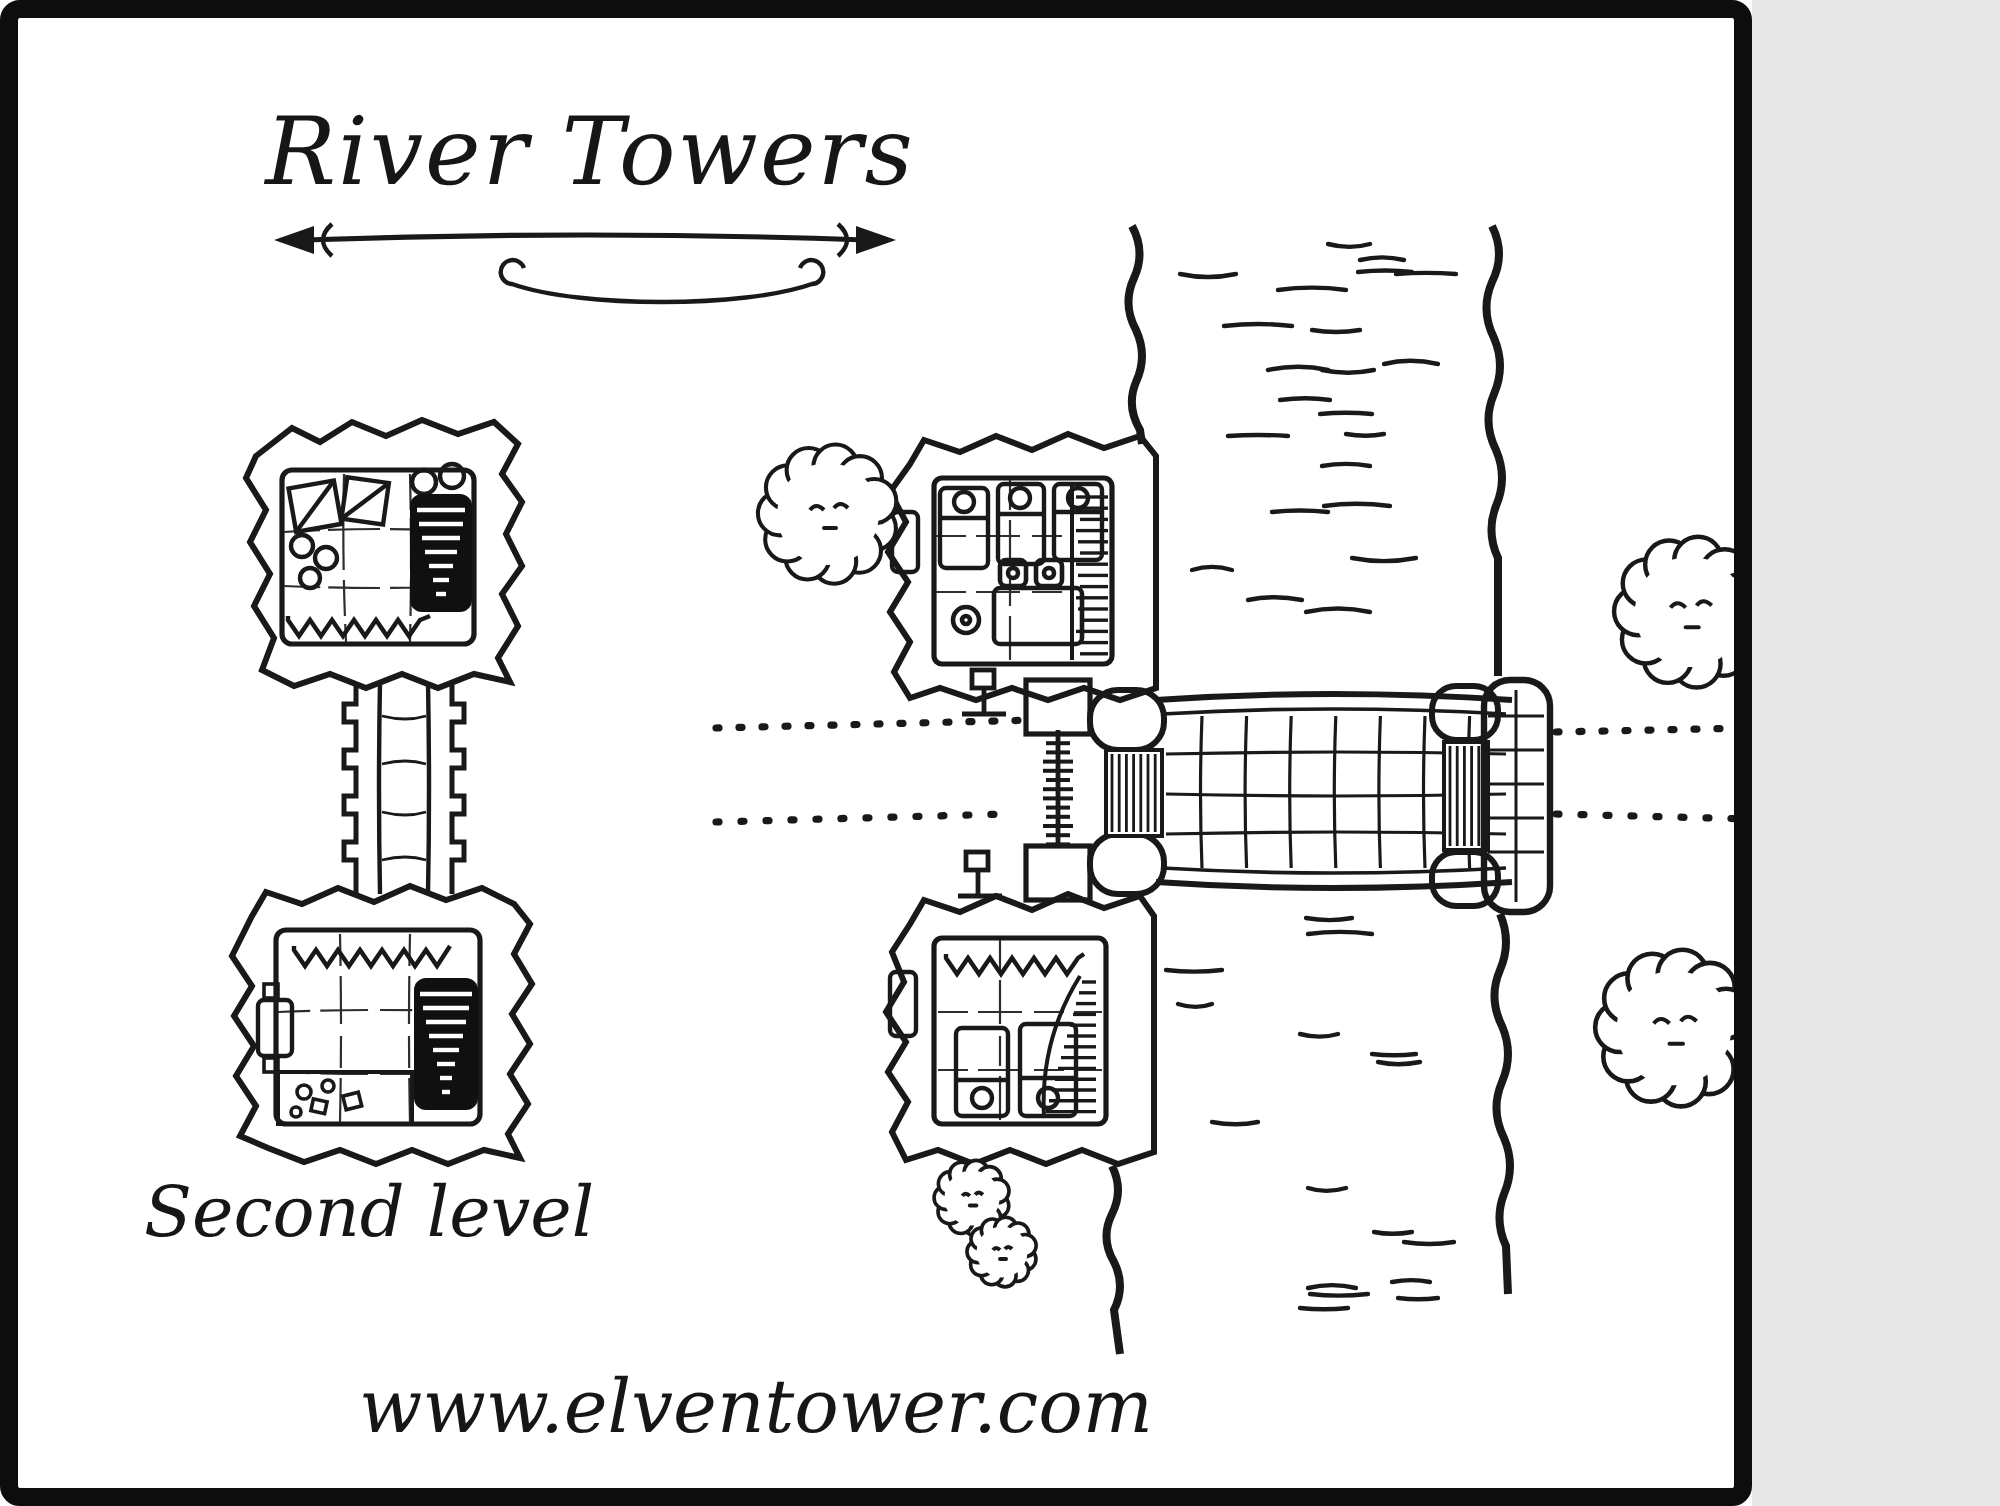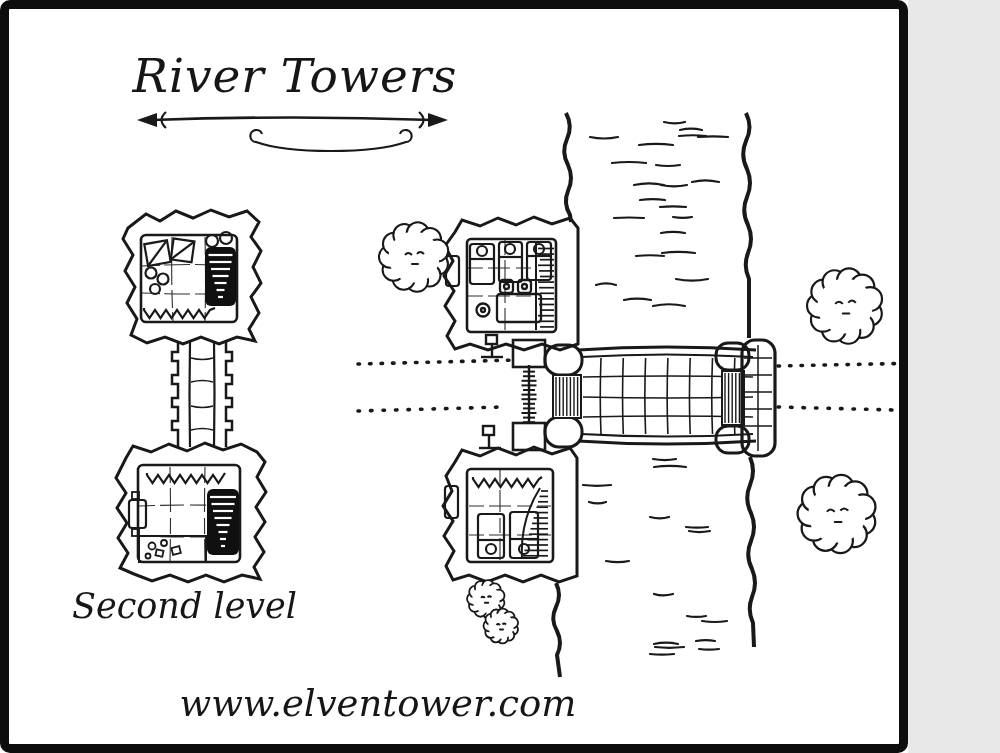--- a/index.html
+++ b/index.html
@@ -1,21 +1,22 @@
 <!DOCTYPE html>
 <html><head>
 <meta charset="utf-8">
 <style>
   html,body{margin:0;padding:0;background:#e8e8e8;}
   .stage{
     position:relative;
-    width:908px;height:753px;
+    width:828px;height:753px;
     background:#ffffff;
     font-family:"DejaVu Serif", serif;
     overflow:hidden;
+    padding-left:48px;
   }
   .frame{
     position:absolute;inset:0;
     border:9px solid #0d0d0d;
     border-radius:10px;
     box-sizing:border-box;
     pointer-events:none;
   }
   svg{position:absolute;inset:0;}
   .ink{stroke:#191919;fill:none;}

